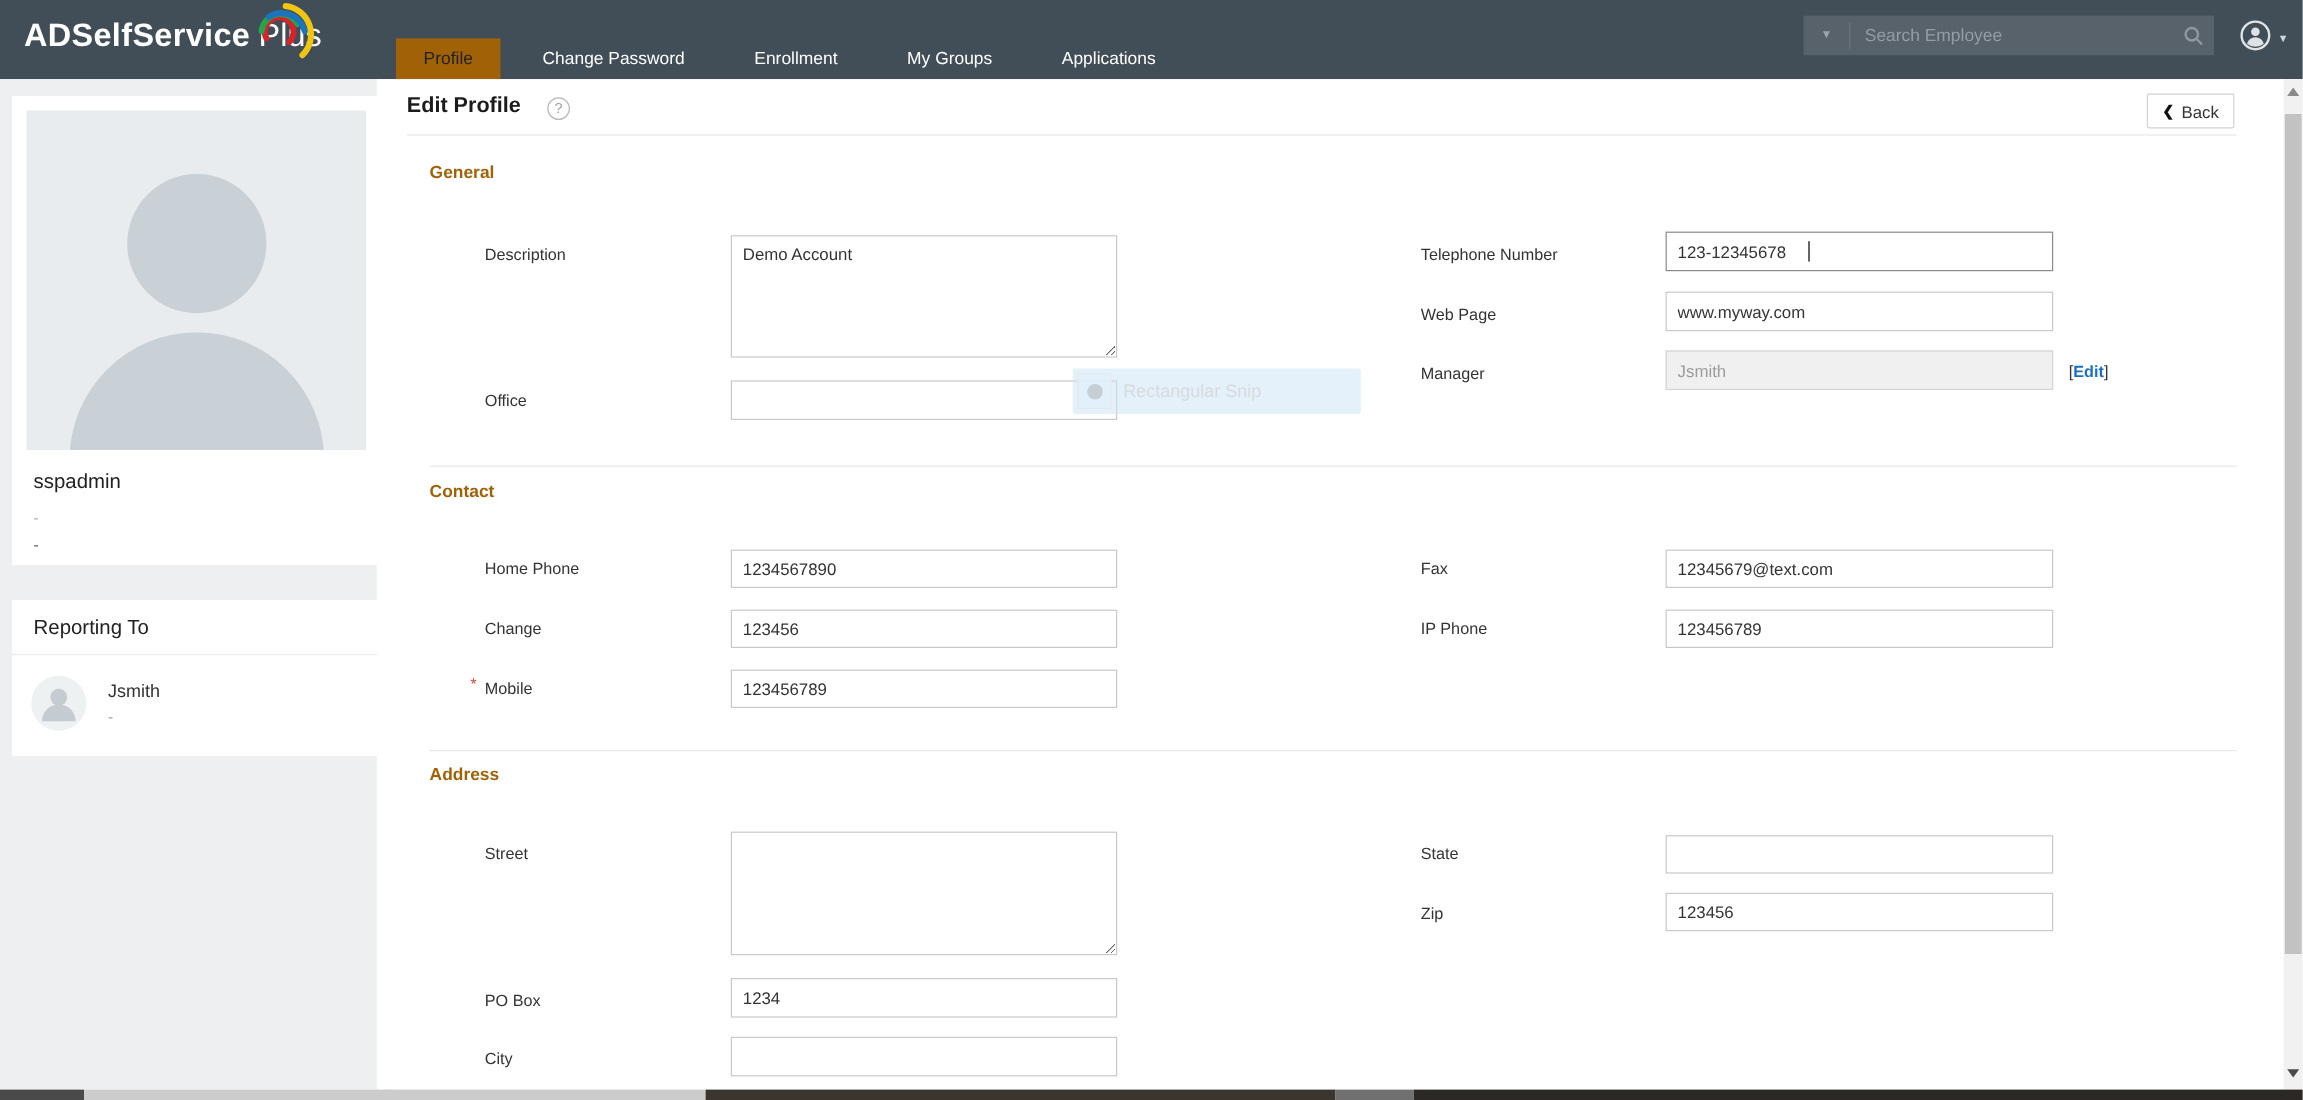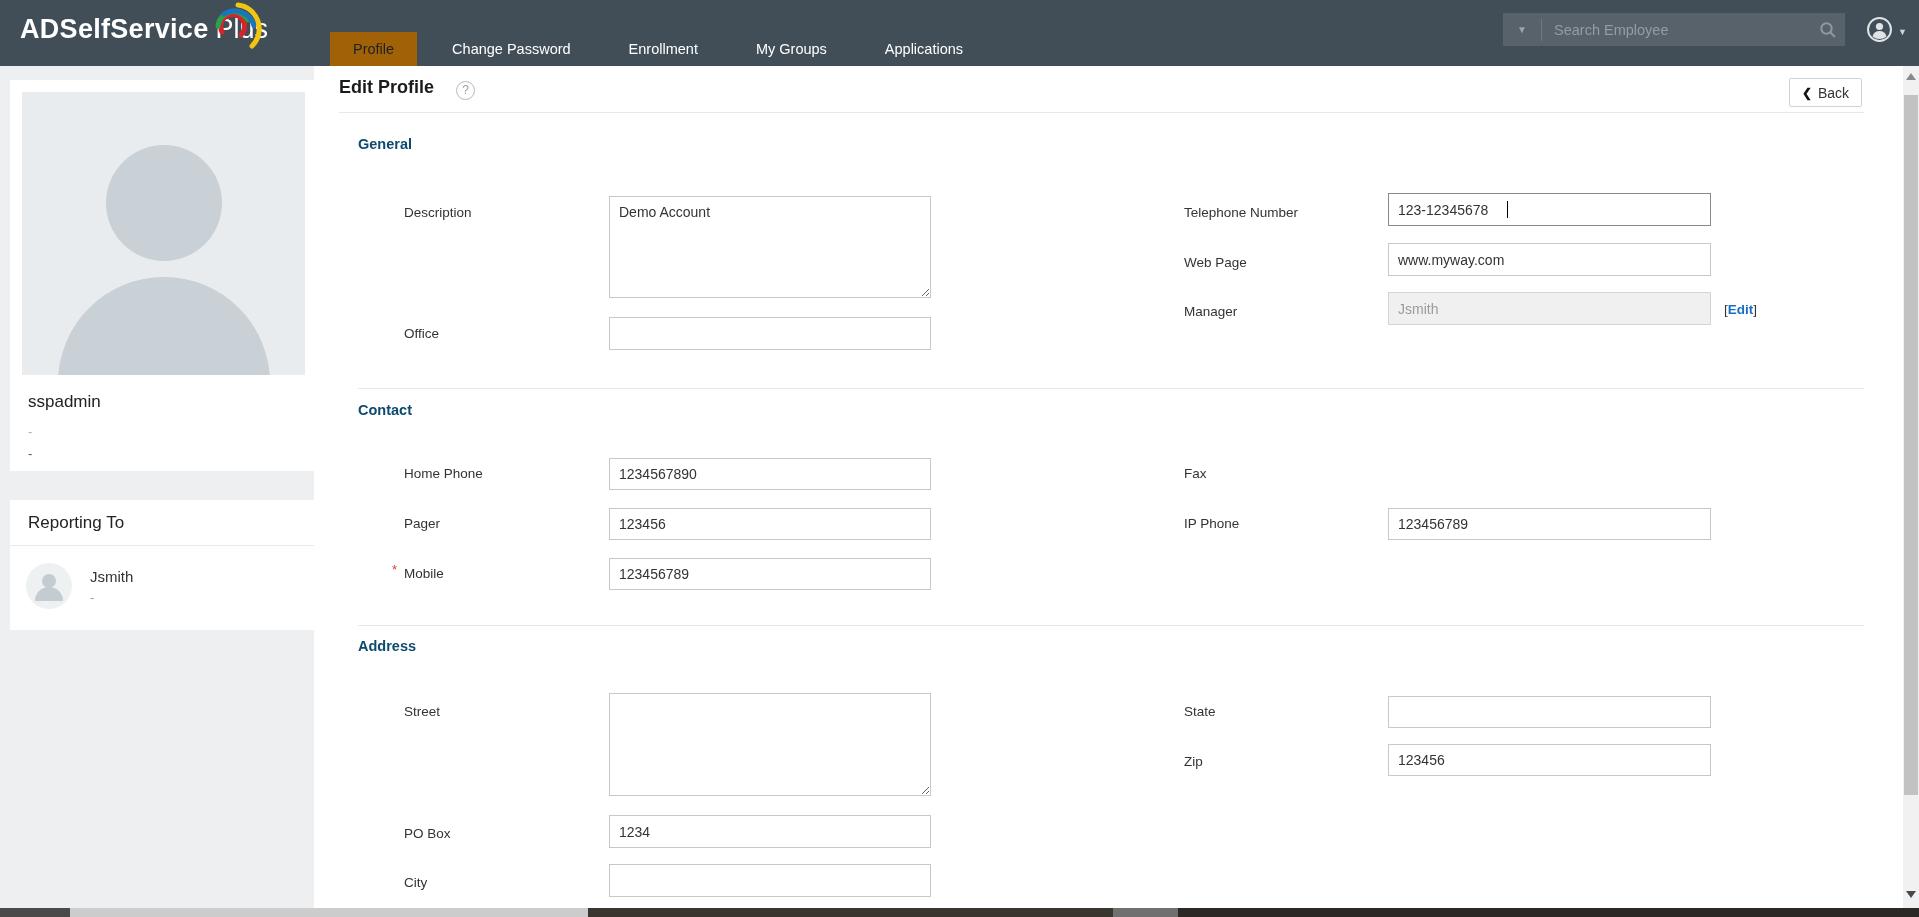--- a/index.html
+++ b/index.html
@@ -47,21 +47,21 @@
 
   
   .main { position:absolute; left:314px; top:66px; width:1750px; height:842px; background:#fff; }
   .page-title { position:absolute; left:25px; top:11px; font-size:18px; font-weight:600; color:#1b1b1b; }
   .help-icon { position:absolute; left:142px; top:15px; width:19px; height:19px; border:1.5px solid #b9b9b9; border-radius:50%; color:#9e9e9e; font-size:12px; text-align:center; line-height:17px; cursor:pointer; }
   .back-btn { position:absolute; left:1475px; top:12px; width:73px; height:29px; background:#fff; border:1px solid #d2d2d2; border-radius:2px; font-size:14px; color:#333; display:flex; align-items:center; justify-content:center; cursor:pointer; }
   .back-btn .chev { font-size:12px; font-weight:bold; margin-right:6px; color:#111; }
   .hdivider { position:absolute; left:25px; width:1525px; height:1px; background:#e8e8e8; }
   .d1 { top:46px; } .d2 { top:322px; left:44px; width:1506px; } .d3 { top:559px; left:44px; width:1506px; }
 
-  .section-title { position:absolute; left:44px; font-size:14.5px; font-weight:bold; color:#0c4a6e; }
+  .section-title { position:absolute; left:44px; font-size:14.5px; font-weight:bold; color:#a16207; }
   .st-general { top:70px; } .st-contact { top:336px; } .st-address { top:572px; }
 
   .flabel { position:absolute; font-size:13.5px; color:#333; white-space:nowrap; }
   .lcol { left:90px; } .rcol { left:870px; }
   .req { color:#e53935; position:absolute; left:-12px; top:-4px; font-size:13px; }
 
   .finput, .ftext { position:absolute; border:1px solid #c8c8c8; background:#fff; font-size:14px; color:#333; font-family:"Liberation Sans",sans-serif; outline:none; padding:0 9px; }
   .finput { width:322px; height:33px; }
   .finput.r { left:1074px; width:323px; }
   .finput.l { left:295px; }
@@ -189,35 +189,42 @@
     <input class="finput r focused" style="top: 127px;" type="text" value="123-12345678">
     <div class="caret-bar" style="top:135px;"></div>
 
     <div class="flabel rcol" style="top:189px;">Web Page</div>
     <input class="finput r" style="top: 177px;" type="text" value="www.myway.com">
 
     <div class="flabel rcol" style="top:238px;">Manager</div>
     <input class="finput r" style="top: 226px;" type="text" disabled="" value="Jsmith">
     <div class="edit-link" style="top:236px;"><span>[</span><span class="lnk">Edit</span><span>]</span></div>
 
+    <div class="snip-overlay">
+      <div class="snip-iconbox">
+        <div class="snip-dot"></div>
+      </div>
+      <div class="snip-text">Rectangular Snip</div>
+    </div>
 
     <div class="hdivider d2"></div>
 
     <div class="section-title st-contact">Contact</div>
 
     <div class="flabel lcol" style="top:400px;">Home Phone</div>
     <input class="finput l" style="top: 392px; height: 32px;" type="text" value="1234567890">
 
-    <div class="flabel lcol" style="top:450px;">Pager</div>
+    <div class="flabel lcol" style="top:450px;">Change</div>
     <input class="finput l" style="top: 442px; height: 32px;" type="text" value="123456">
 
     <div class="flabel lcol" style="top:500px;"><span class="req">*</span><span>Mobile</span></div>
     <input class="finput l" style="top: 492px; height: 32px;" type="text" value="123456789">
 
     <div class="flabel rcol" style="top:400px;">Fax</div>
+    <input class="finput r" style="top: 392px; height: 32px;" type="text" value="12345679@text.com">
 
     <div class="flabel rcol" style="top:450px;">IP Phone</div>
     <input class="finput r" style="top: 442px; height: 32px;" type="text" value="123456789">
 
     <div class="hdivider d3"></div>
 
     <div class="section-title st-address">Address</div>
 
     <div class="flabel lcol" style="top:638px;">Street</div>
     <textarea class="ftext" style="top: 627px; height: 103px;"></textarea>

